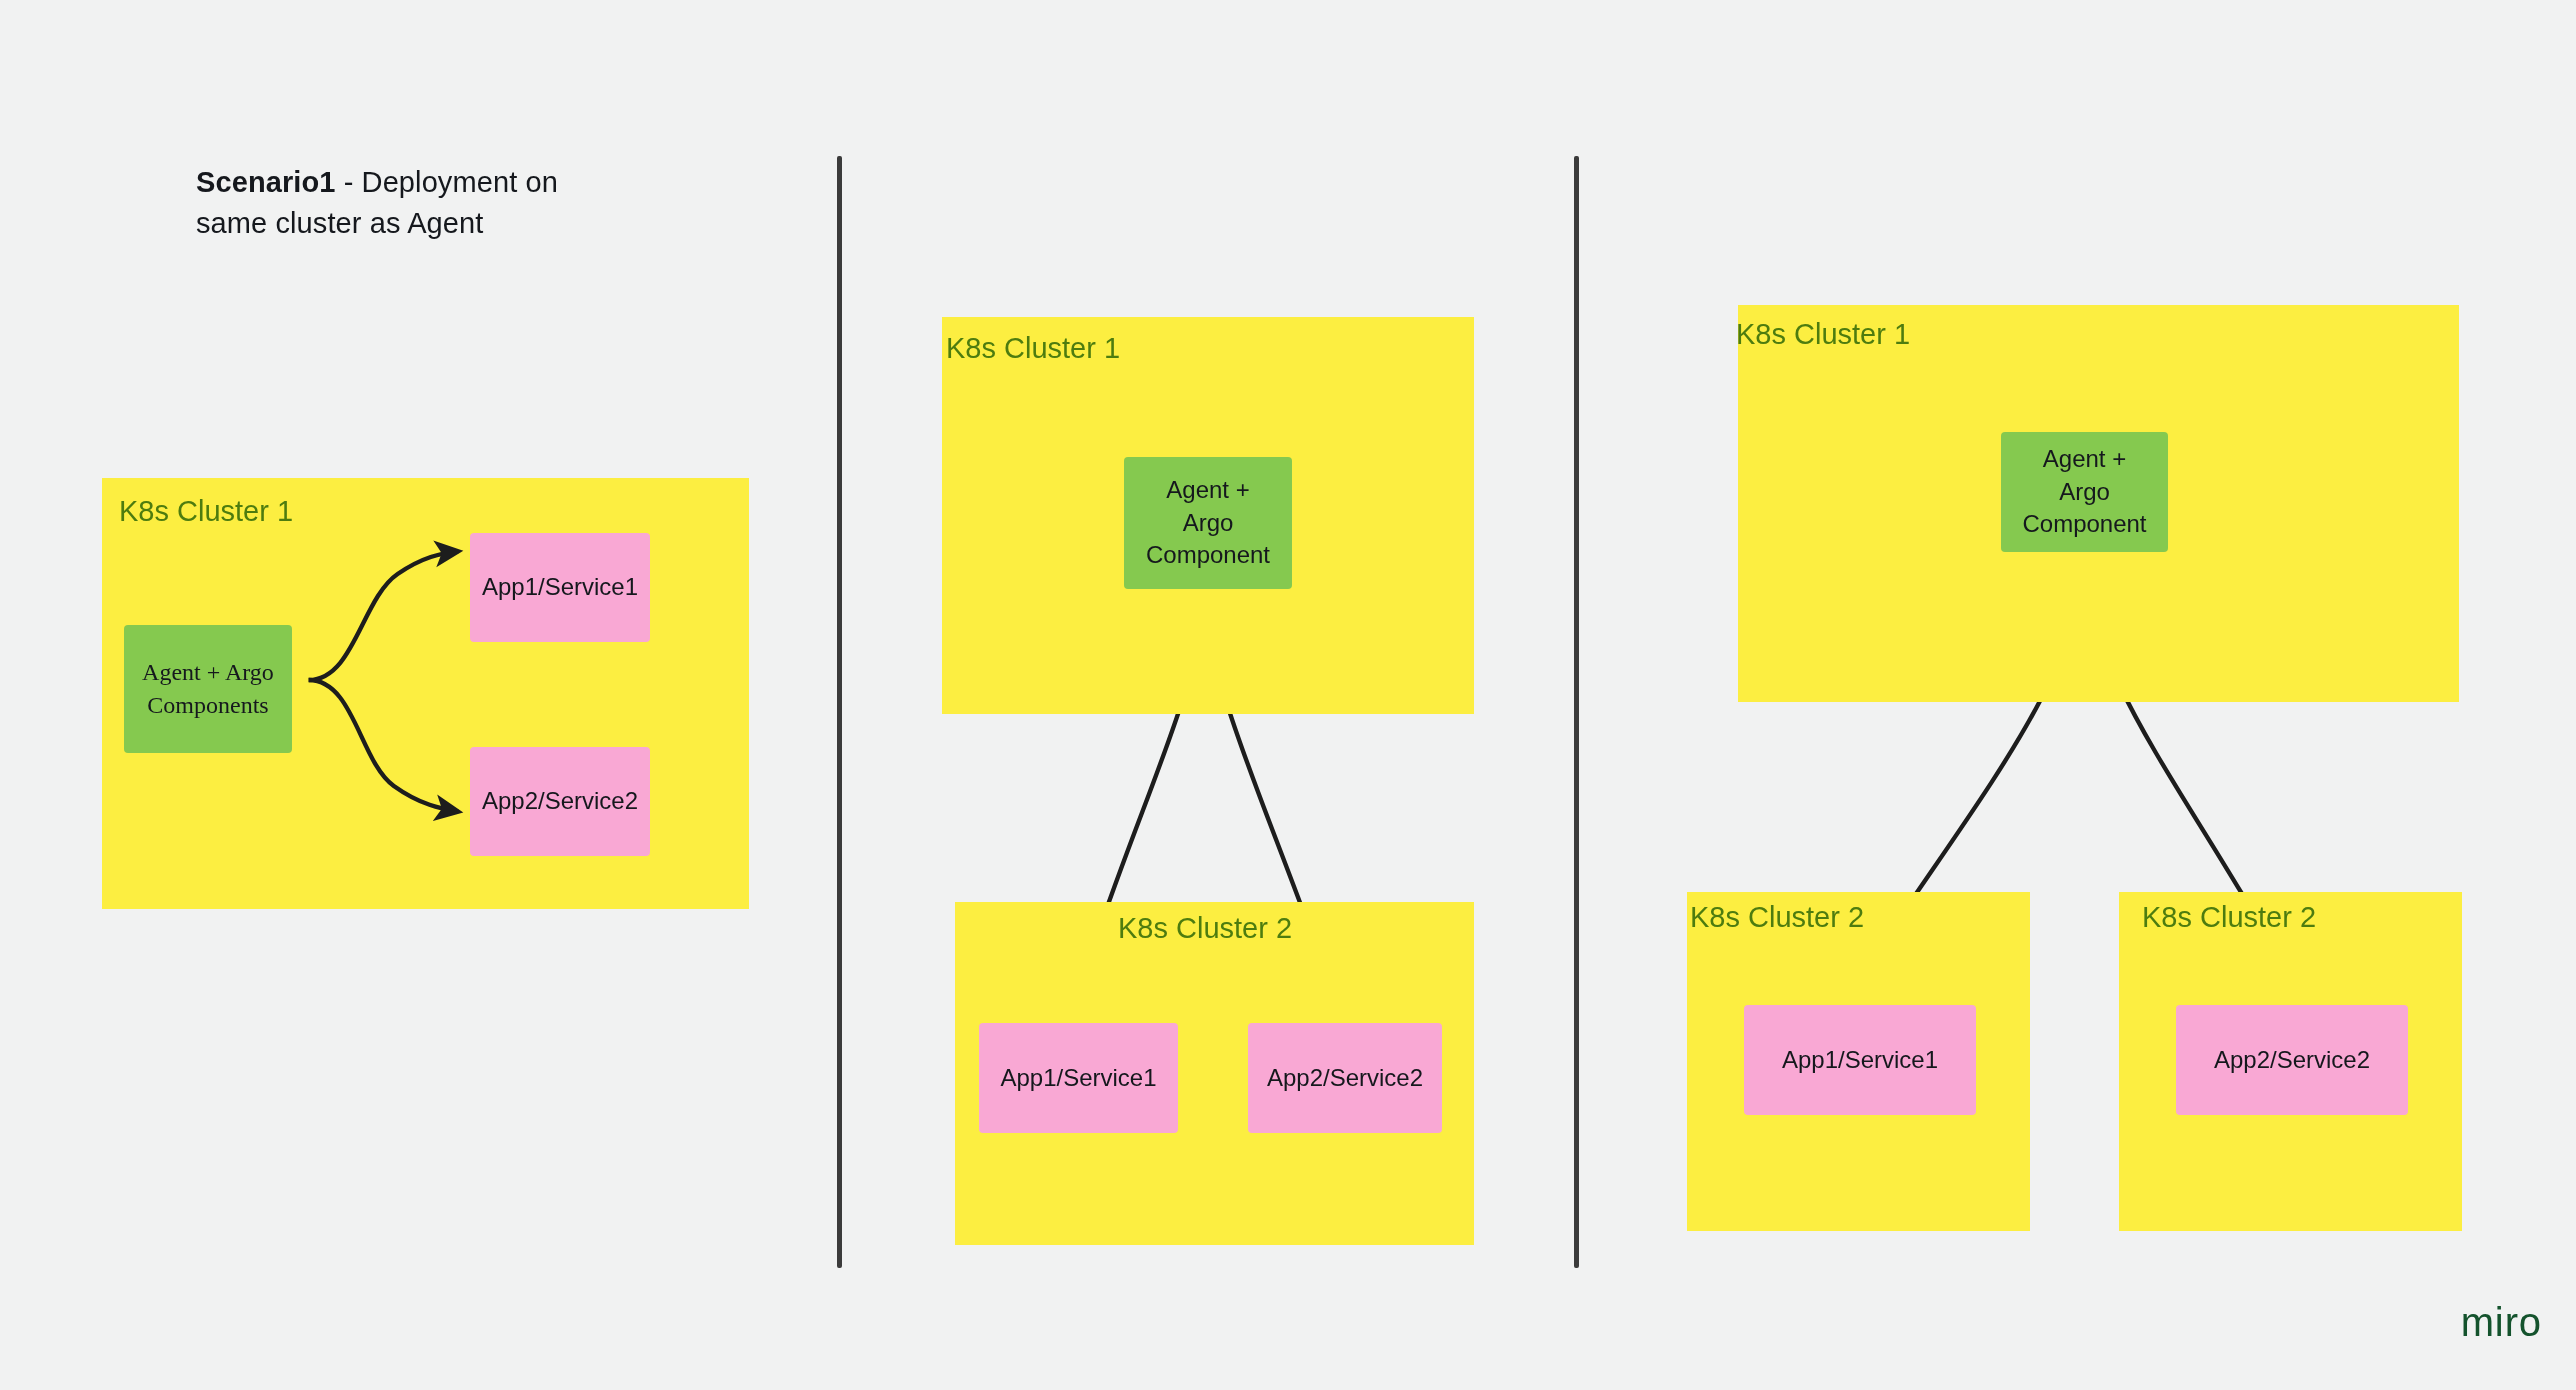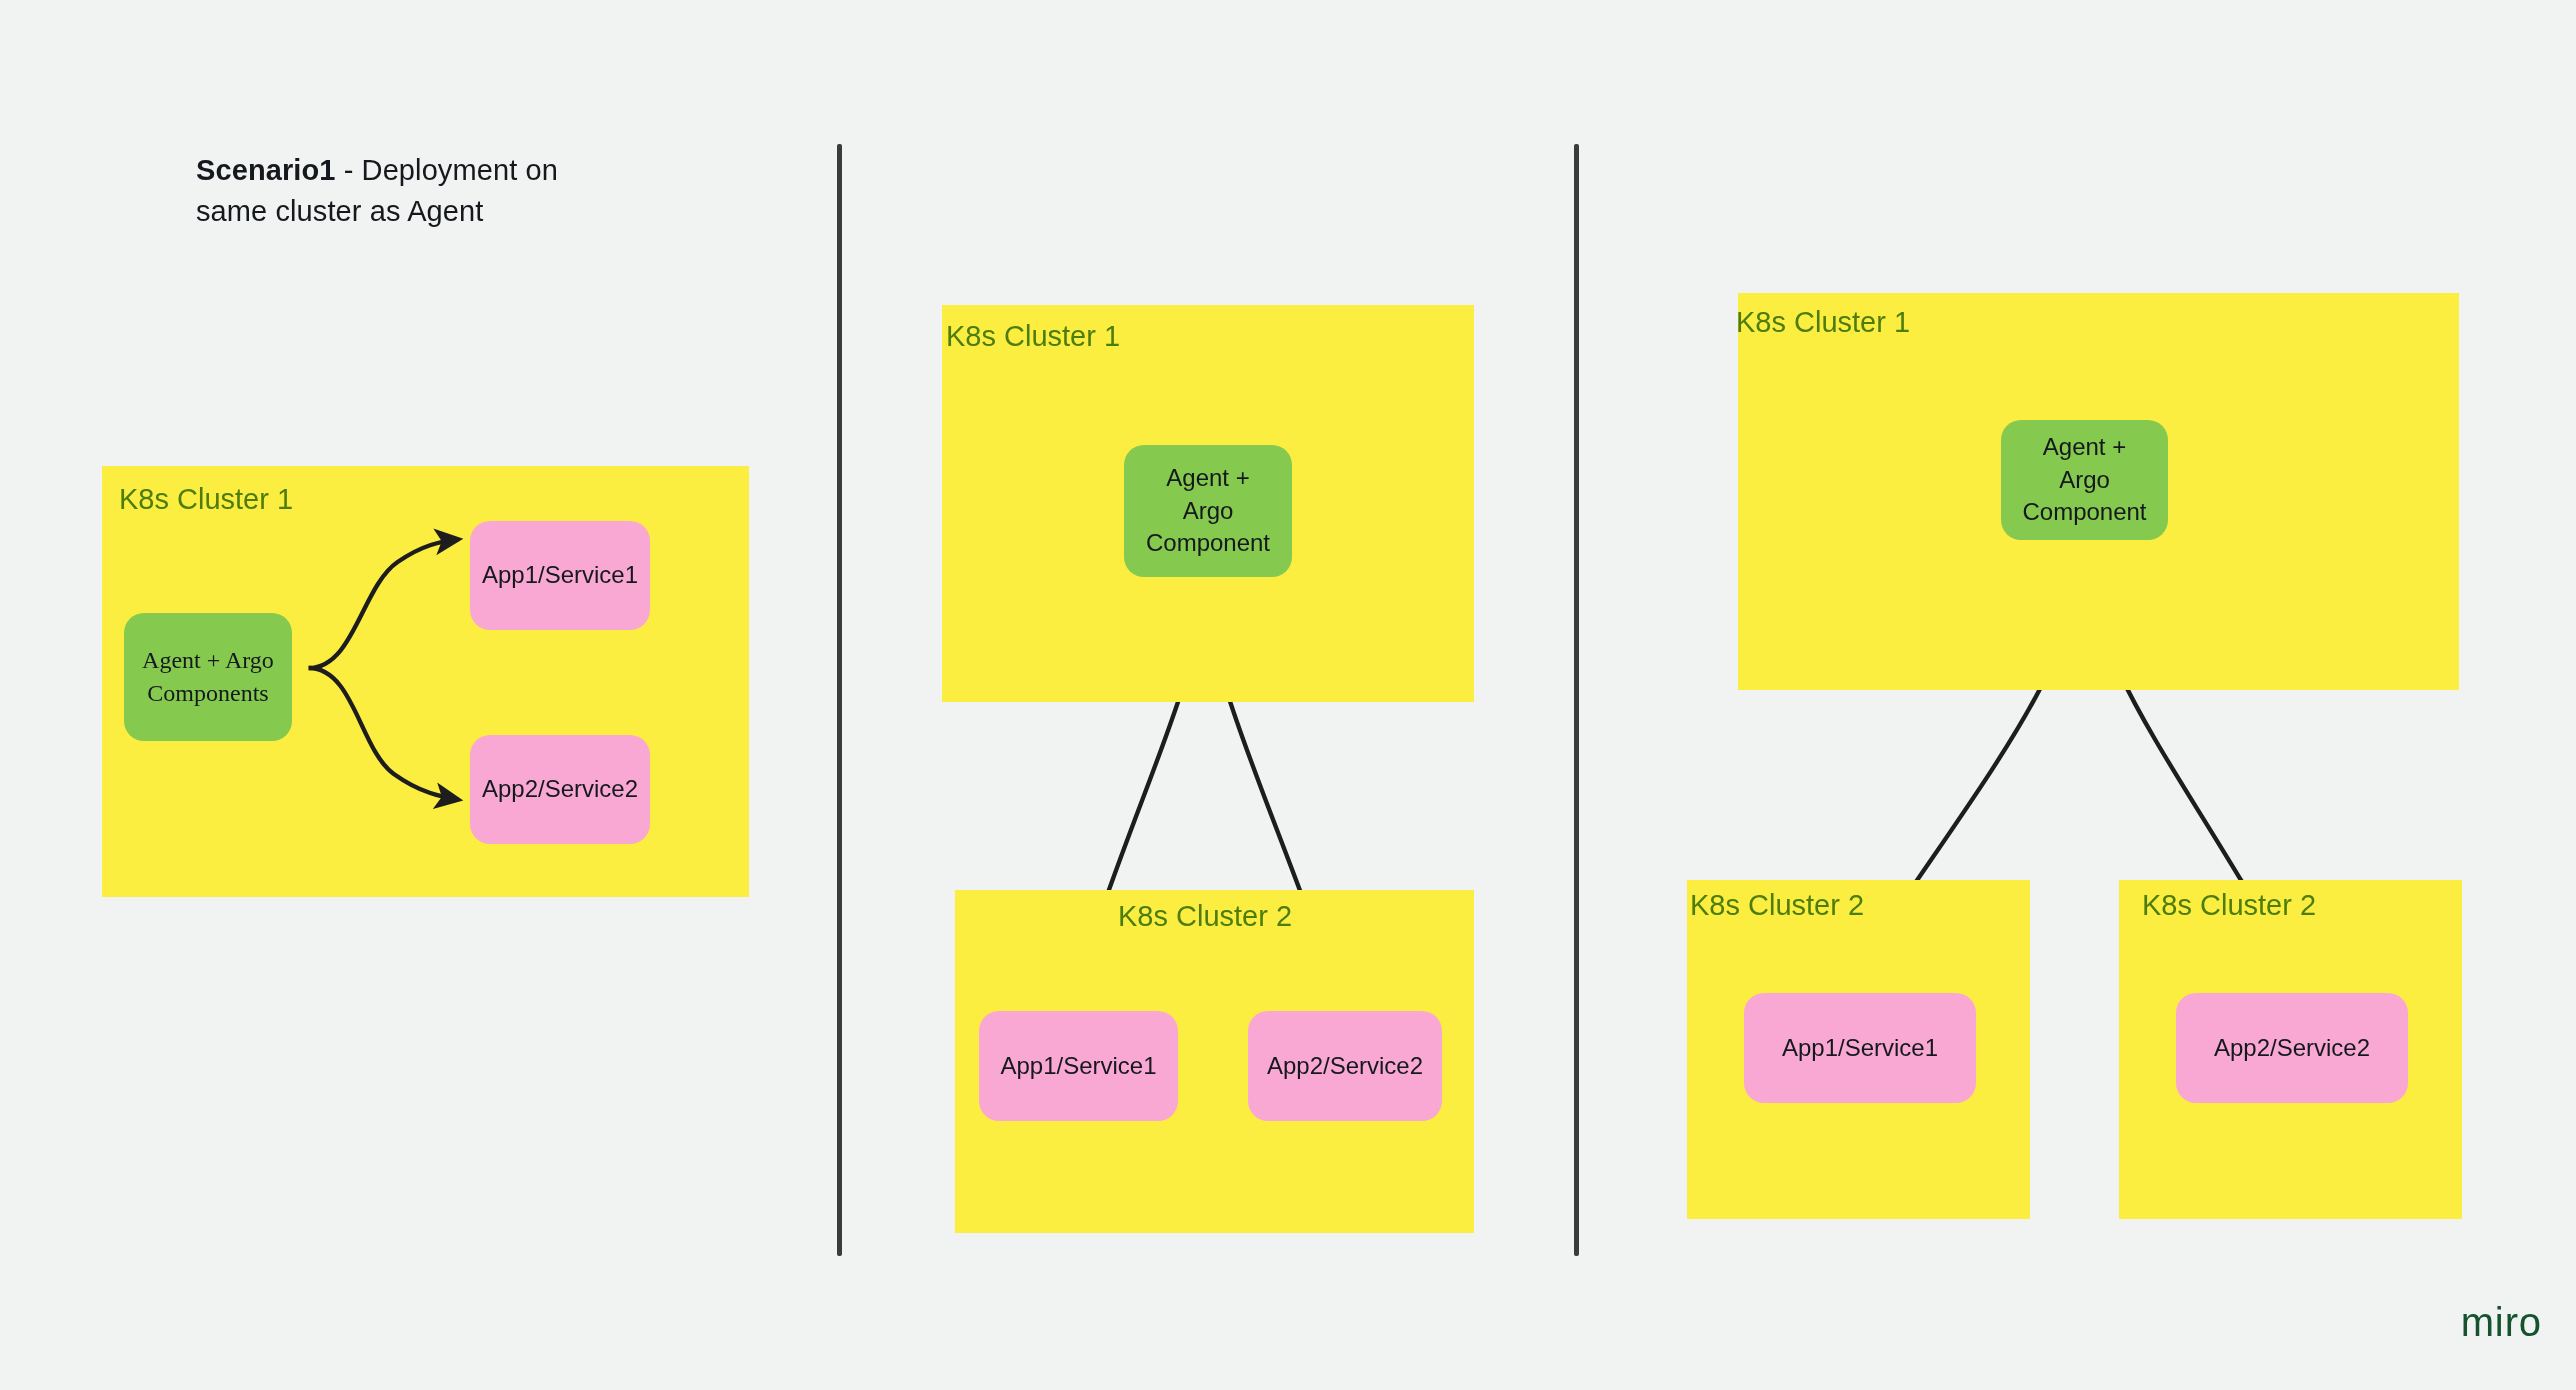--- a/index.html
+++ b/index.html
@@ -13,20 +13,21 @@
     height: 1390px;
     position: relative;
     overflow: hidden;
     font-family: "Liberation Sans", sans-serif;
     color: #1a1a1a;
   }
 
   .board {
     position: absolute;
     inset: 0;
+    margin-top: 12px;
   }
 
   
   .divider {
     position: absolute;
     width: 4.7px;
     background: #3b3b3b;
     border-radius: 1.9px;
   }
   .divider.d1 { left: 837px; top: 144px; height: 1112px; }
@@ -57,21 +58,21 @@
     position: absolute;
     font-size: 29px;
     line-height: 1;
     color: #4d7c0f;
     white-space: nowrap;
   }
 
   
   .node {
     position: absolute;
-    border-radius: 20px;
+    border-radius: 4px;
     display: flex;
     align-items: center;
     justify-content: center;
     text-align: center;
     font-size: 24px;
     line-height: 1.36;
     color: #15181d;
     white-space: pre-line;
     box-sizing: border-box;
     padding: 1.9px 5.7px;

